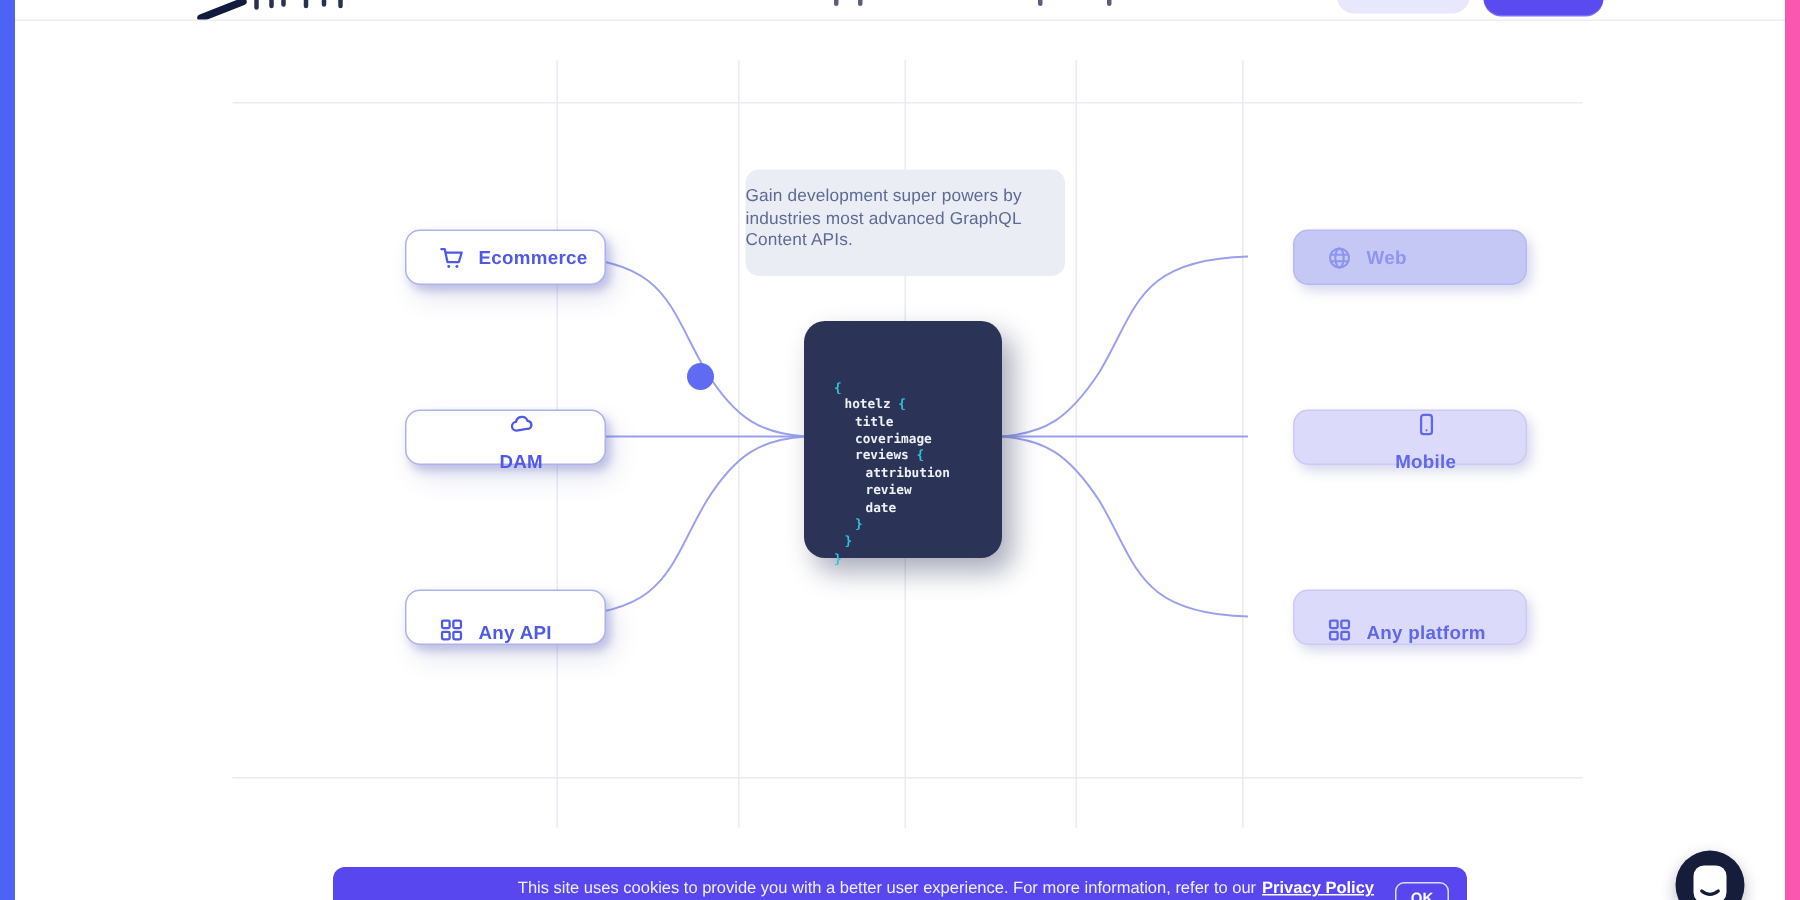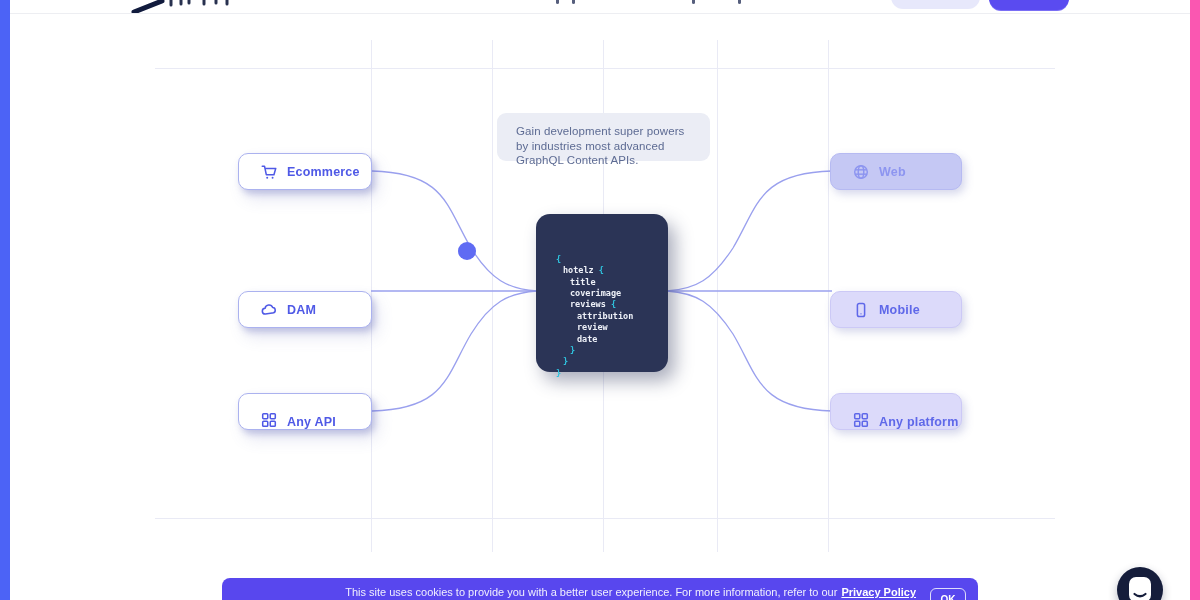--- a/index.html
+++ b/index.html
@@ -19,42 +19,42 @@
   .nav-descender{position:absolute;top:0;width:3px;height:4px;background:#3a4366;border-radius:0 0 2px 2px;opacity:.85;z-index:22;}
   .pill{position:absolute;z-index:22;border-radius:12px;}
   .pill-light{left:891px;top:-16px;width:89px;height:25px;background:#e7e8fb;}
   .pill-purple{left:989px;top:-15px;width:80px;height:25px;background:#5a4bf0;box-shadow:0 1px 0 #7a6ef5;}
 
   
   .diagram-svg{position:absolute;left:0;top:0;z-index:1;}
 
   
   .tooltip{
-    position:absolute;left:497px;top:113px;width:213px;height:48px;box-sizing:border-box;
-    background:#ebedf5;border-radius:9px;padding:11px 19px;z-index:3;
+    position:absolute;left:497px;top:113px;width:213px;height:71px;box-sizing:border-box;
+    background:#ebedf5;border-radius:9px;padding:11px 0;z-index:3;
     color:#5d6b93;font-size:11.5px;line-height:14.5px;font-weight:500;letter-spacing:.1px;
   }
 
   
   .node{
     position:absolute;height:37px;box-sizing:border-box;border-radius:10px;
     display:flex;align-items:center;gap:9px;padding-left:21px;z-index:2;
-    font-weight:700;font-size:12.5px;letter-spacing:.2px;
+    font-weight:700;font-size:12.5px;letter-spacing:.2px;margin-left:32px;
   }
   .node .nicon{flex:0 0 auto;}
   .src{
     left:238px;width:134px;background:#ffffff;border:1px solid #abb2ef;color:#4f59e6;
     box-shadow:3px 4px 6px rgba(93,98,181,.30),6px 9px 16px rgba(93,98,181,.16);
   }
   .tgt{
-    left:830px;width:132px;color:#5f68e9;background:#dcdafa;border:1px solid #ccc9f6;
+    left:830px;width:156px;color:#5f68e9;background:#dcdafa;border:1px solid #ccc9f6;
     box-shadow:3px 4px 8px rgba(93,98,181,.25);
   }
   .tgt-active{background:#c5c8f4;border:1px solid #b6baf2;color:#8d95f0;}
-  .row-1{top:153px;} .row-2{top:291px;} .row-3{top:393px;align-items:flex-end;}
+  .row-1{top:153px;} .row-2{top:273px;flex-direction:column;} .row-3{top:393px;align-items:flex-end;}
 
   
   .code-block{
     position:absolute;left:536px;top:214px;width:132px;height:158px;box-sizing:border-box;
     background:#2b3456;border-radius:14px;z-index:3;padding:17px 0 0 20px;
     box-shadow:7px 9px 18px rgba(43,51,87,.40);
     font-family:"DejaVu Sans Mono",monospace;font-size:8.5px;font-weight:700;line-height:11.4px;
     white-space:pre;
   }
   .tk-w{color:#eef1f8;}

